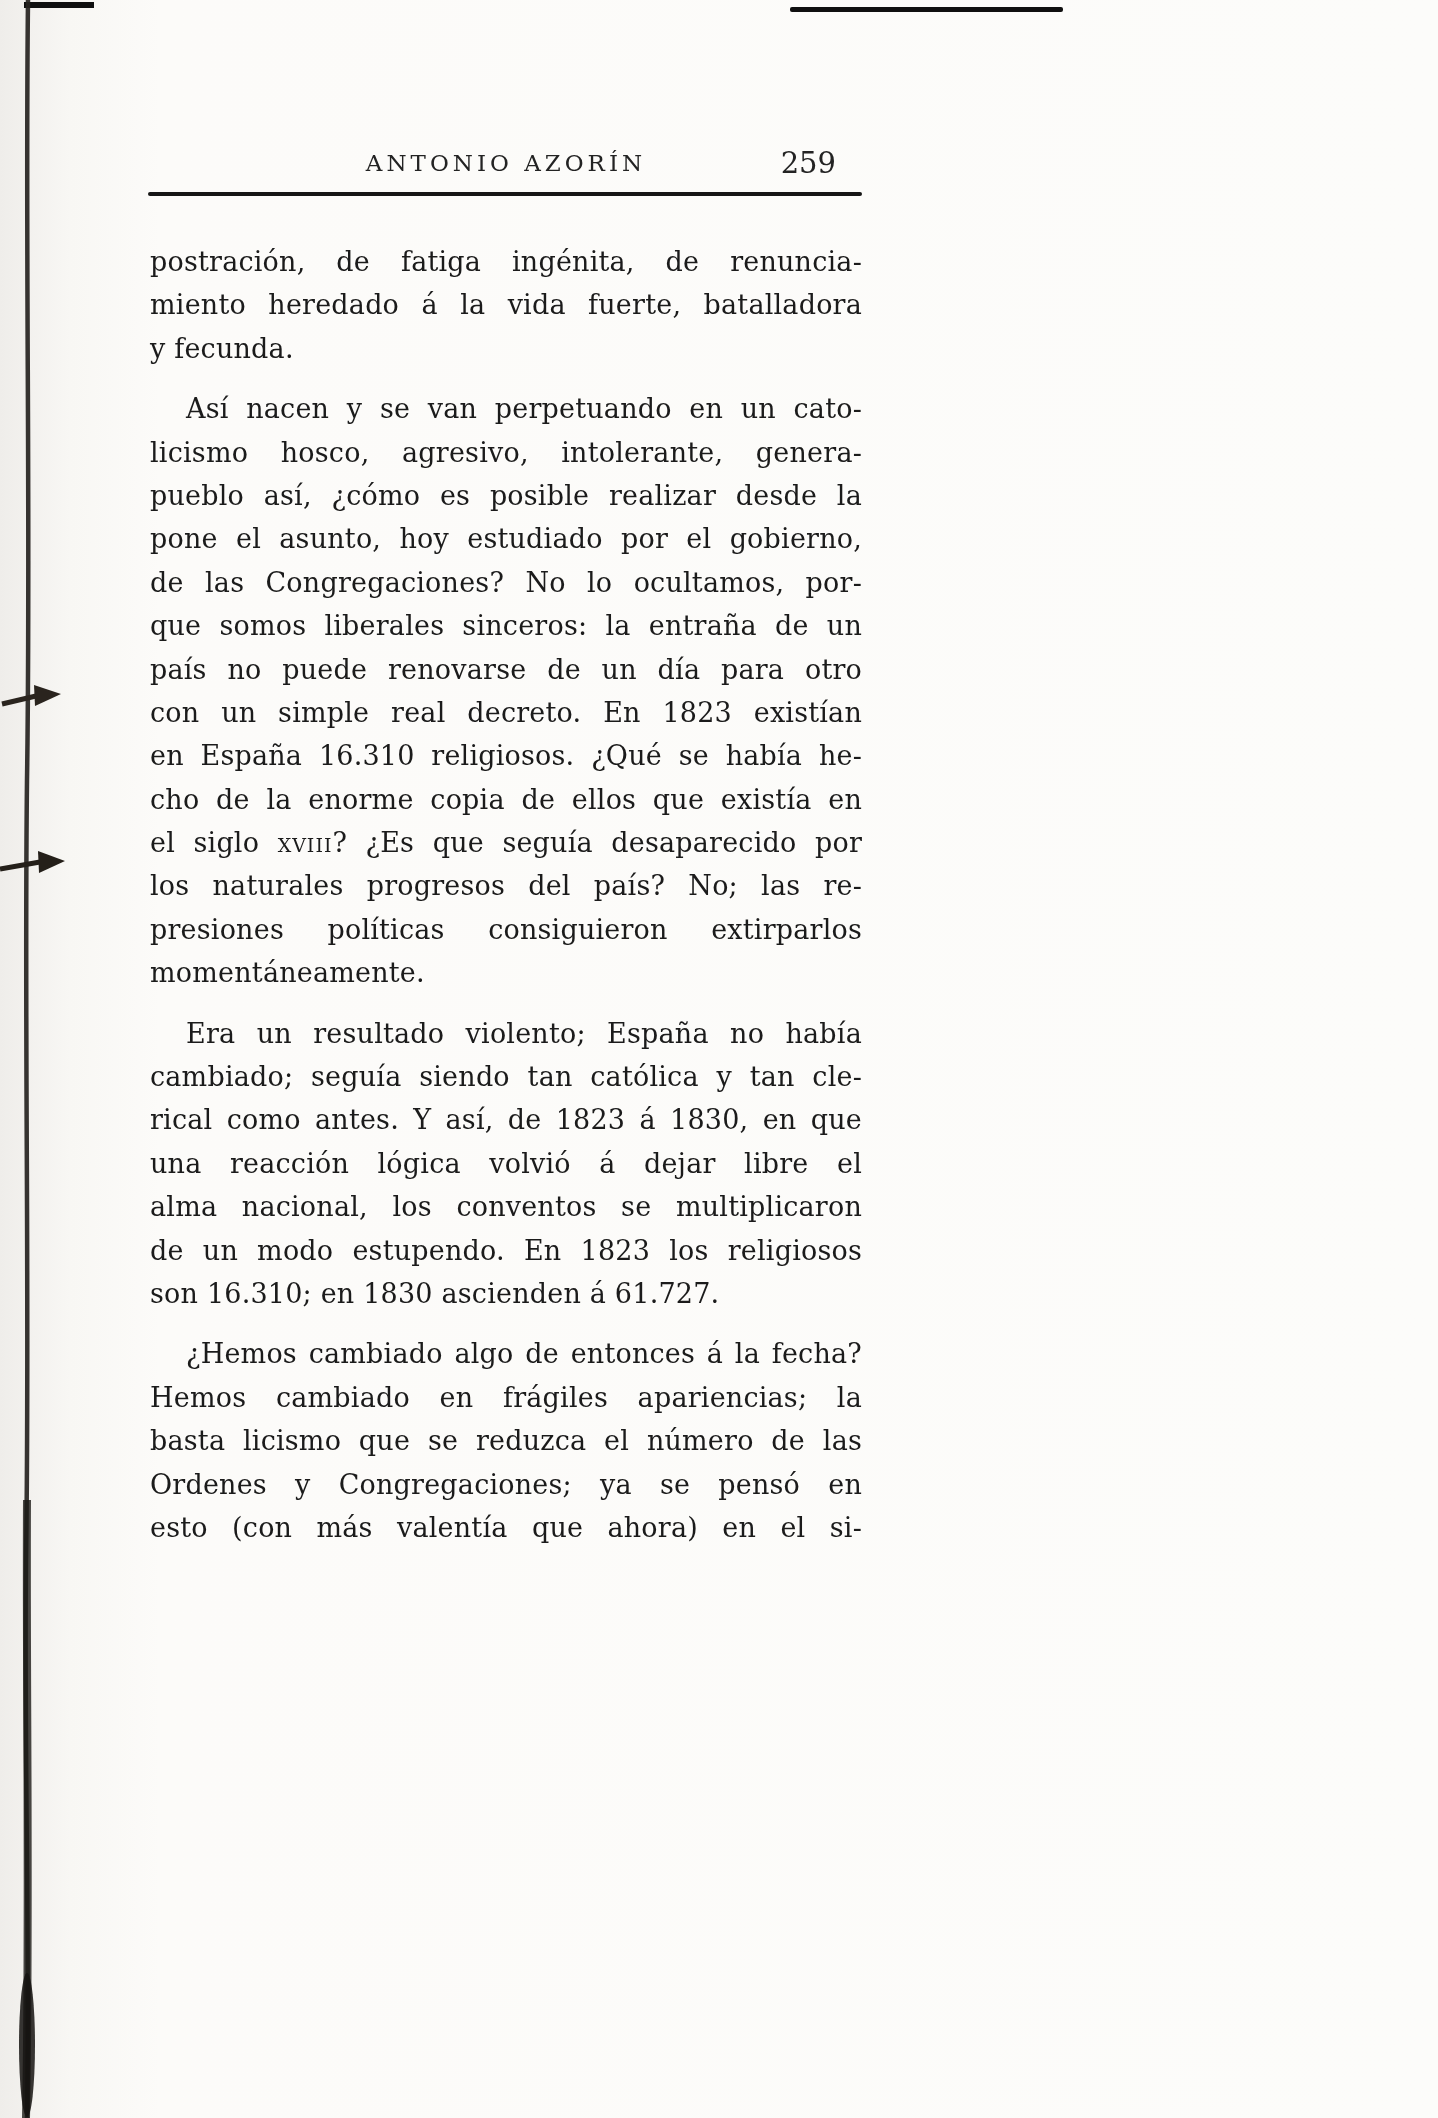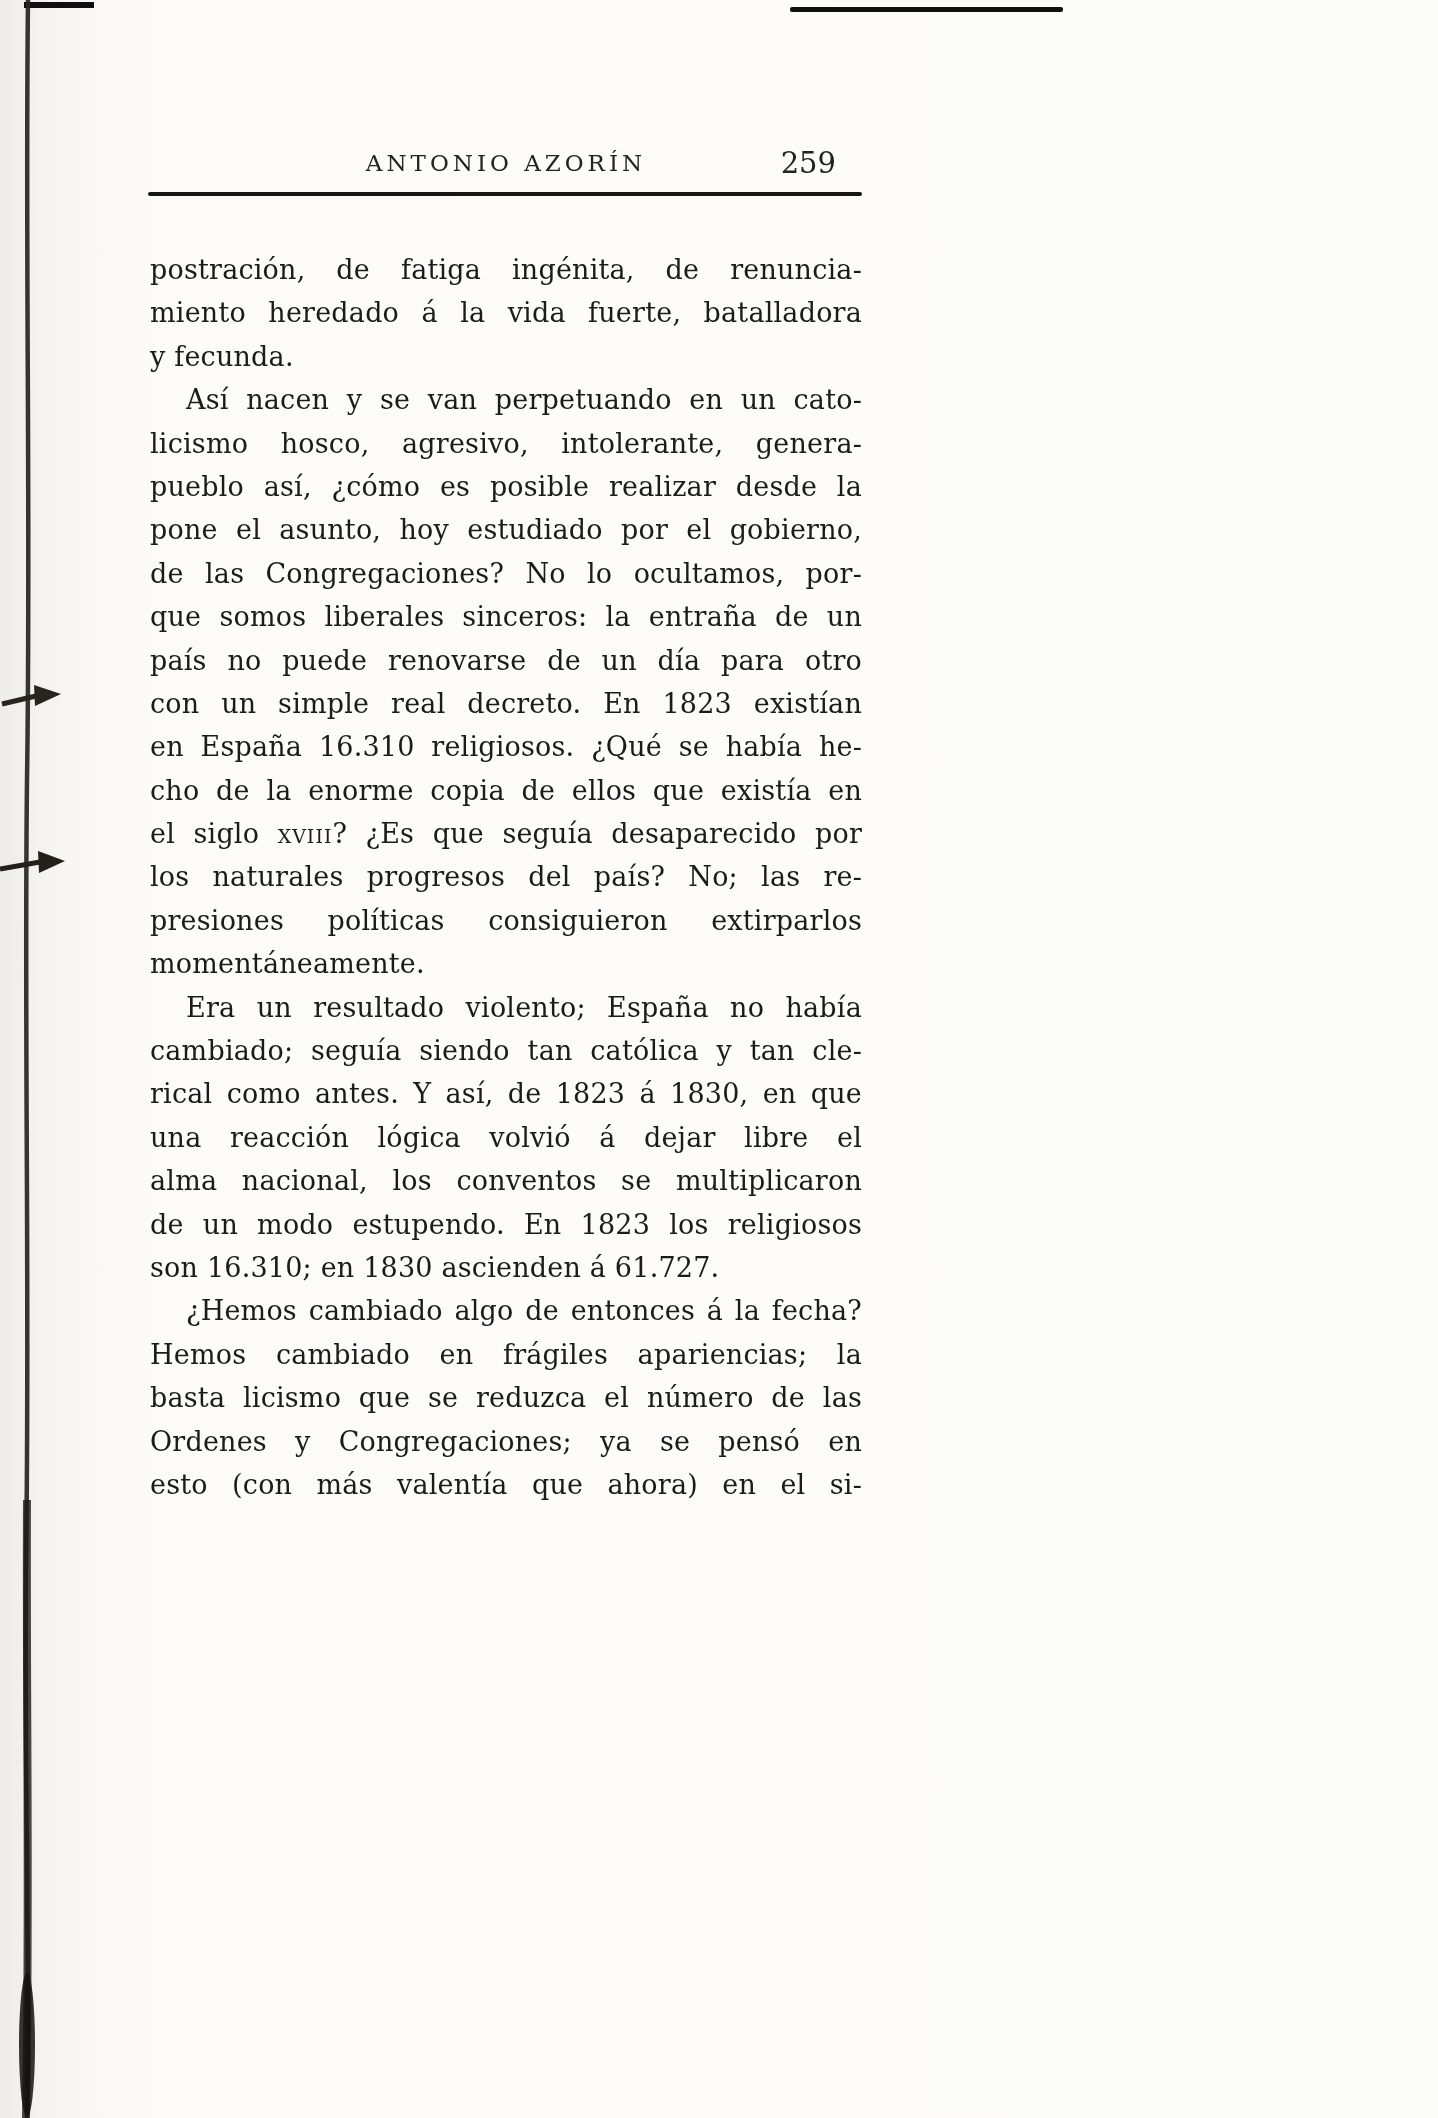--- a/index.html
+++ b/index.html
@@ -44,34 +44,34 @@
   }
   .header-rule {
     position: absolute;
     top: 192px; left: 148px;
     width: 714px; height: 4px;
     background: #161616;
     border-radius: 2px;
   }
   .text-block {
     position: absolute;
-    top: 248px; left: 150px;
+    top: 240px; left: 150px;
     width: 712px;
   }
   .line {
     font-size: 27px;
     line-height: 43.4px;
     height: 43.4px;
     text-align: justify;
     text-align-last: justify;
     white-space: normal;
     letter-spacing: 0.2px;
   }
   .line.end { text-align-last: left; }
-  .line.indent { text-indent: 36px; }
+  .line.indent { text-indent: 36px; margin-top: 17px; }
   .seg.italic { font-style: italic; }
   .seg.sc { font-variant: small-caps; letter-spacing: 1px; }
 </style>
 </head>
 <body>
 
 <div class="page">
 
   <svg class="artifact-svg" width="110" height="2118" viewBox="0 0 110 2118" aria-hidden="true">
     <rect x="24" y="2" width="70" height="6" fill="#0f0f0f"></rect>

